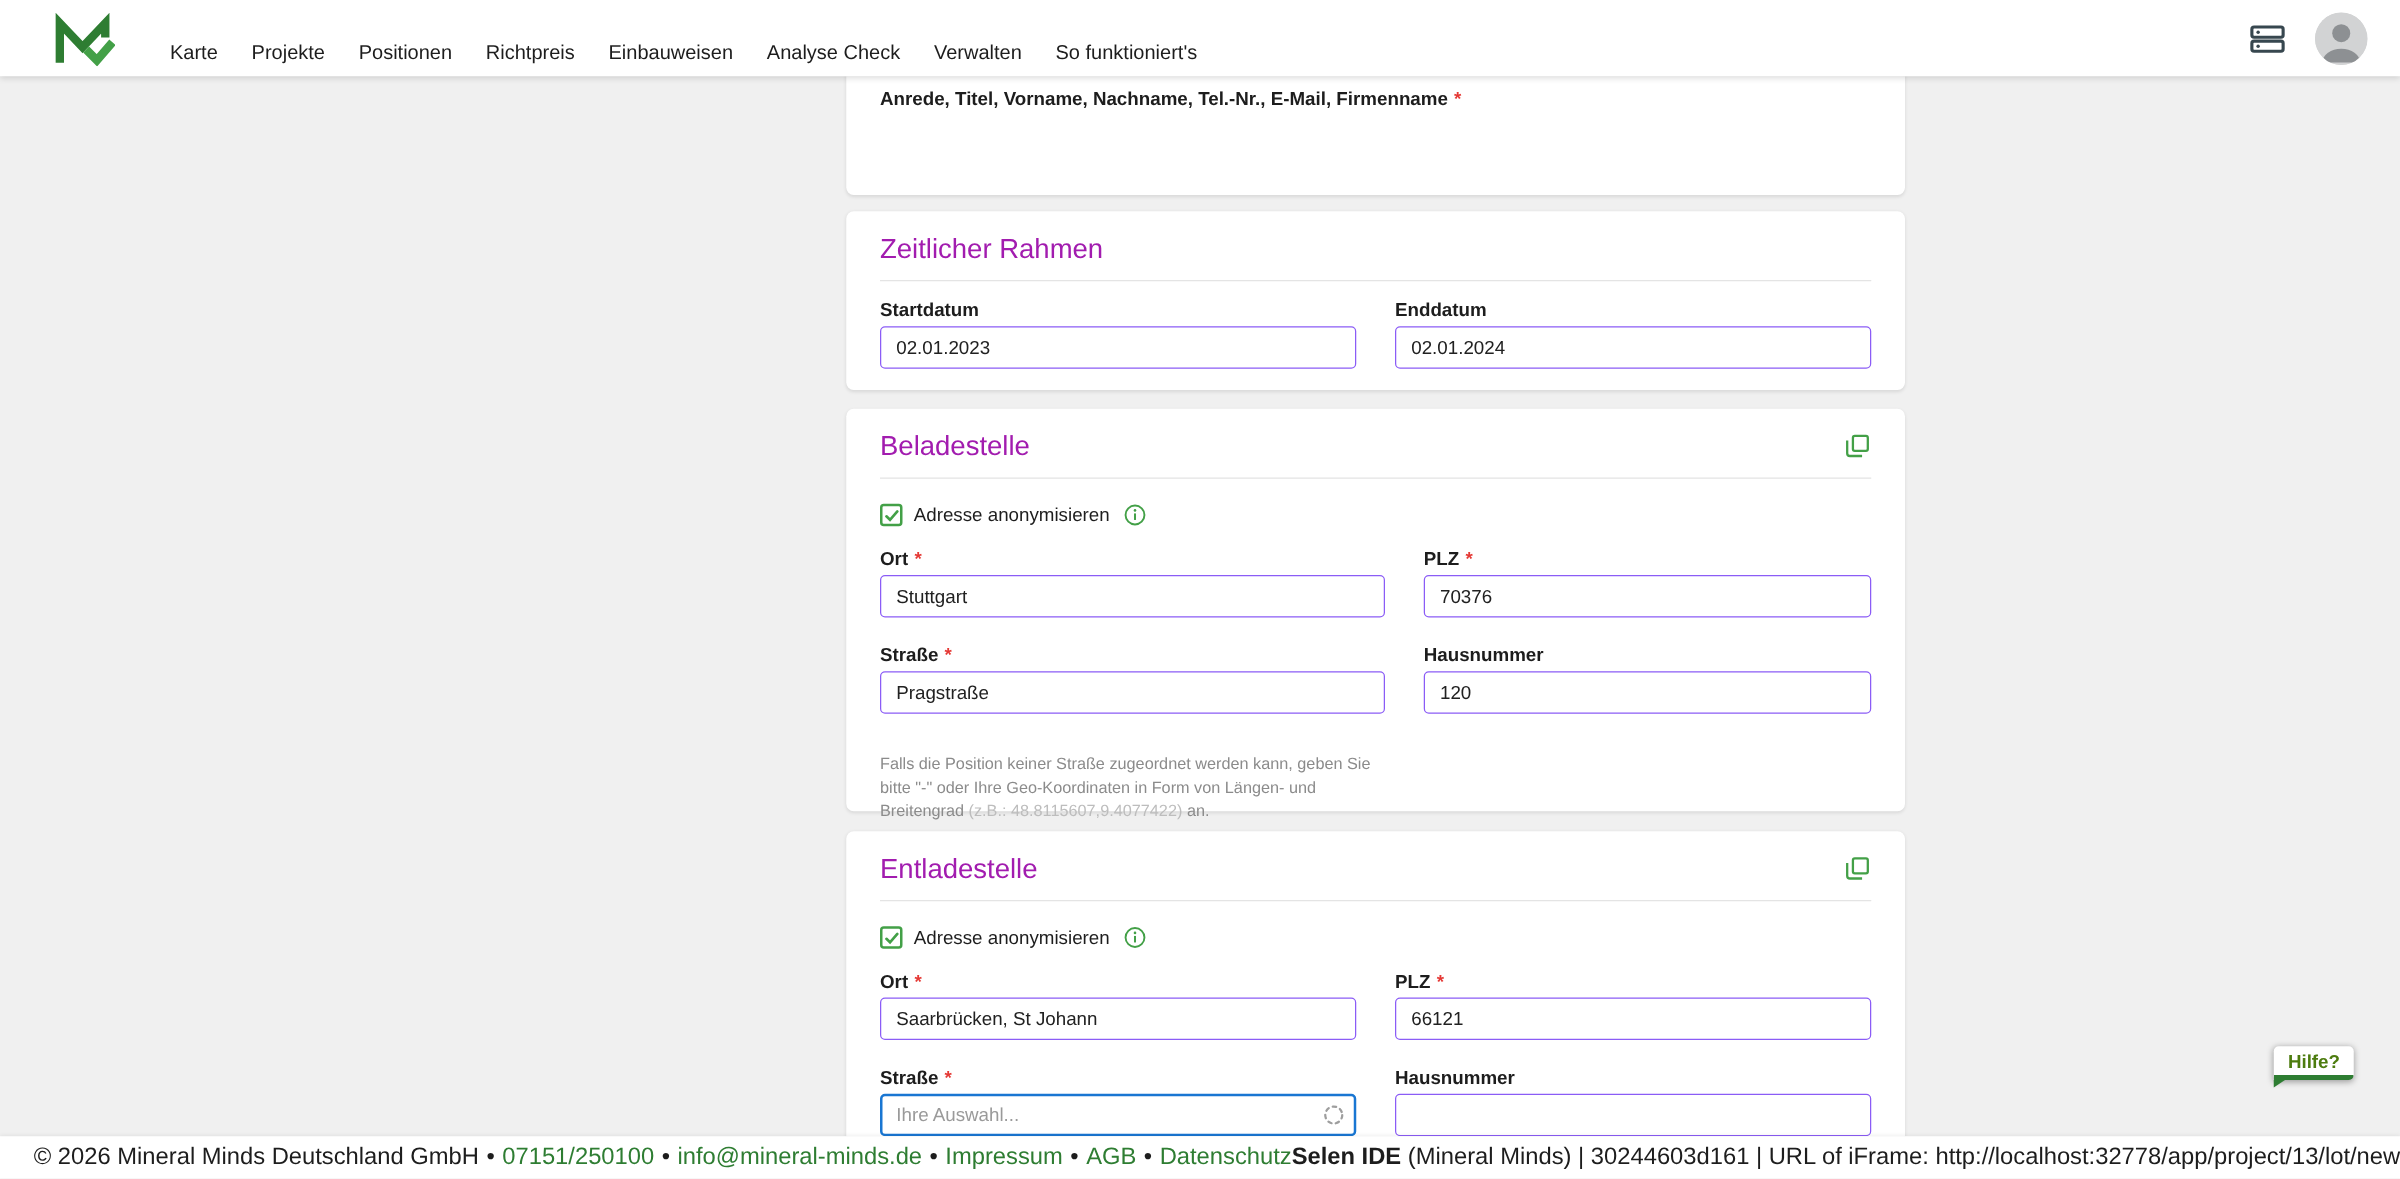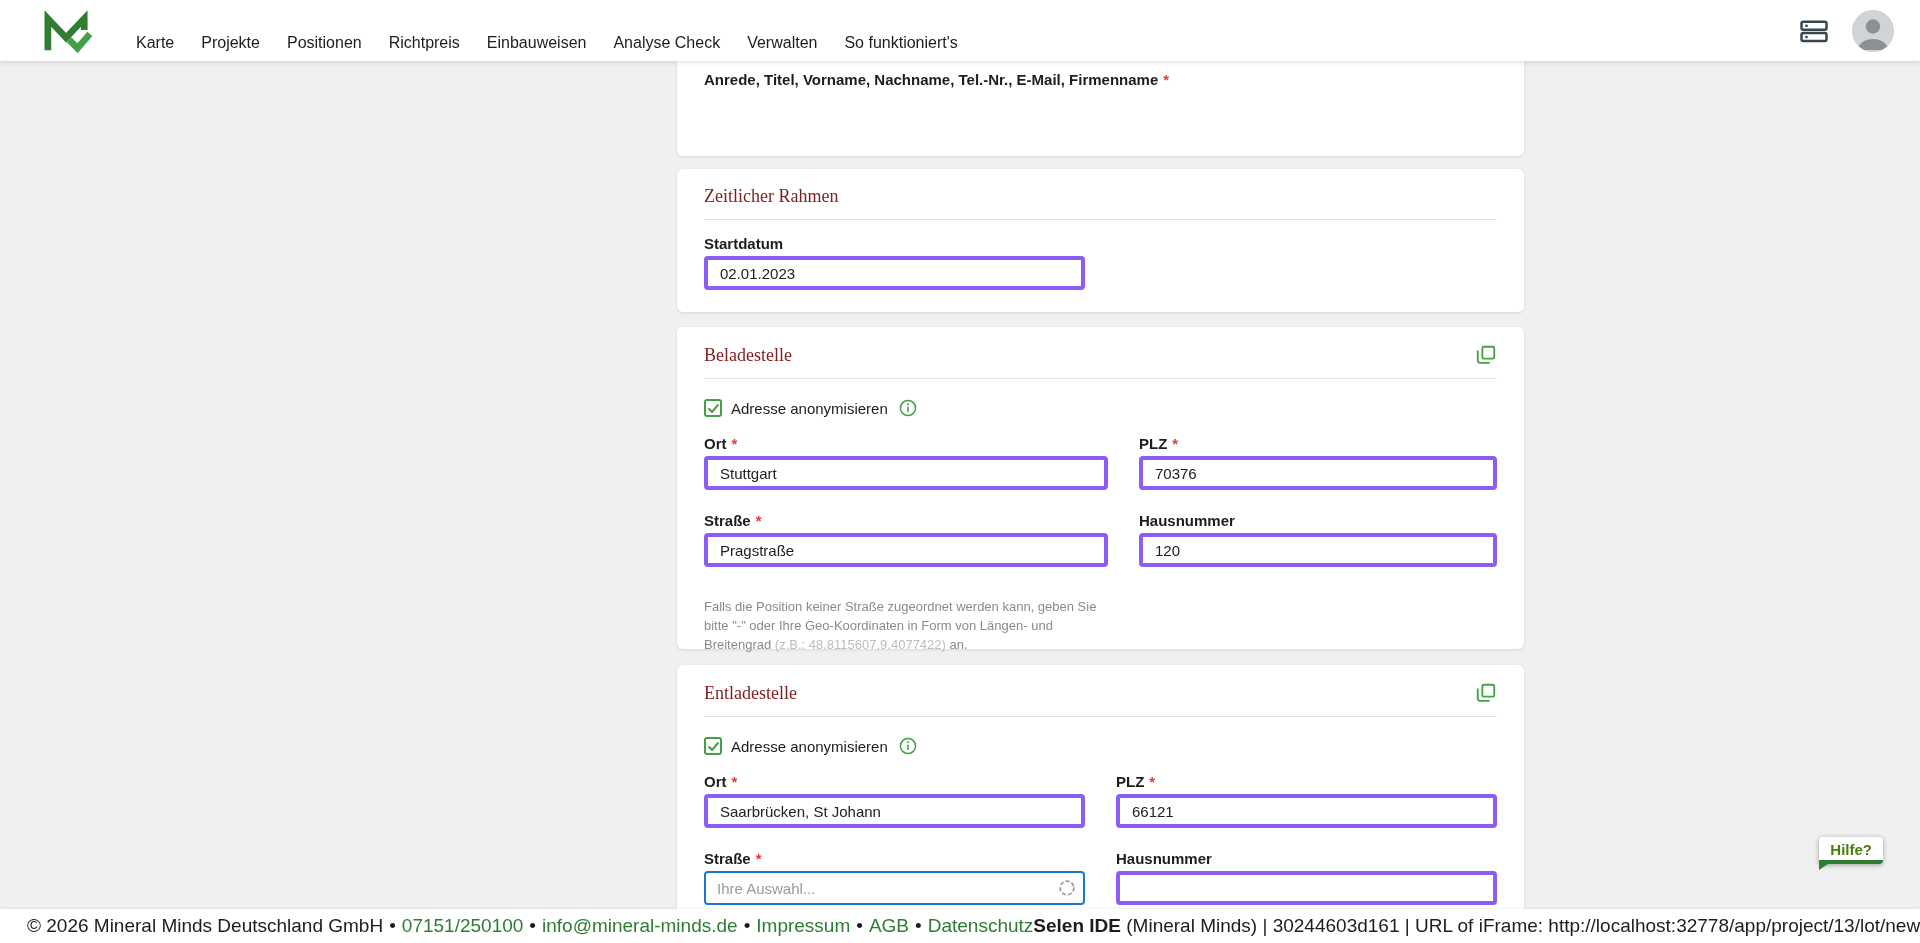--- a/index.html
+++ b/index.html
@@ -15,27 +15,27 @@
   .nav-right { margin-left:auto; margin-right:26px; display:flex; align-items:center; gap:20px; }
   .server-icon { cursor:pointer; display:block; }
   .avatar { width:42px; height:42px; border-radius:50%; overflow:hidden; cursor:pointer; background:#d2d3d4; flex:none; }
 
   
   .content { position:absolute; top:61px; left:0; width:100%; height:848px; overflow:hidden; z-index:1; }
   .card { position:absolute; left:677px; width:847px; background:#fff; border-radius:6px;
           box-shadow:0 1px 3px rgba(0,0,0,.1); padding:0 27px; }
   .card-header { display:flex; align-items:center; justify-content:space-between;
                  padding-top:17px; padding-bottom:12px; border-bottom:1px solid #e4e4e4; }
-  .card-title { font-size:18px; font-weight:400; color:#7f1d1d;font-family:Liberation Serif, serif; }
+  .card-title { font-size:22px; font-weight:400; color:#a21caf; }
 
   .fields { display:grid; grid-template-columns:1fr 1fr; column-gap:31px; row-gap:22px; margin-top:18px; }
   .flabel { display:flex; align-items:baseline; gap:5px; font-size:15px; line-height:17px;
             font-weight:700; color:#1d1d1d; margin-bottom:4px; }
   .req { color:#e53935; font-weight:700; }
-  .tf { width:100%; height:34px; border:4px solid #8b5cf6; border-radius:4px; padding:0 12px;
+  .tf { width:100%; height:34px; border:1px solid #8b5cf6; border-radius:4px; padding:0 12px;
         font-size:15px; color:#212121; background:#fff; font-family:"Liberation Sans", sans-serif; outline:none; }
   .tf::placeholder { color:#9a9a9a; }
   .input-wrap { position:relative; }
   .tf.focused { border:2px solid #1976d2; padding:0 11px; }
 
   .card-contact { top:-42px; height:137px; padding-top:52px; }
   .select-box { position:relative; margin-top:7px; height:34px; border:1px solid #bdbdbd; border-radius:4px;
                 background:#fff; display:flex; align-items:center; padding:0 36px 0 12px; cursor:pointer; }
   .select-value { font-size:15px; color:#212121; white-space:nowrap; overflow:hidden; text-overflow:ellipsis; }
   .caret { position:absolute; right:13px; top:50%; margin-top:-2px; width:0; height:0;
@@ -125,20 +125,26 @@
     <div class="card-header">
       <span class="card-title">Zeitlicher Rahmen</span>
     </div>
     <div class="fields">
       <div>
         <div class="flabel">
           <span>Startdatum</span>
         </div>
         <input class="tf" type="text" value="02.01.2023" style="">
       </div>
+      <div>
+        <div class="flabel">
+          <span>Enddatum</span>
+        </div>
+        <input class="tf" type="text" value="02.01.2024" style="">
+      </div>
     </div>
   </section>
 
   <section class="card card-belade">
     <div class="card-header">
       <span class="card-title">Beladestelle</span>
       <span class="copy-btn">
         <svg width="22" height="22" viewBox="0 0 24 24">
           <rect x="8" y="3" width="13" height="13" rx="1.6" fill="none" stroke="#43a047" stroke-width="2"></rect>
           <path d="M16 20.5 H5.4 A2.4 2.4 0 0 1 3 18.1 V7" fill="none" stroke="#43a047" stroke-width="2"></path>

